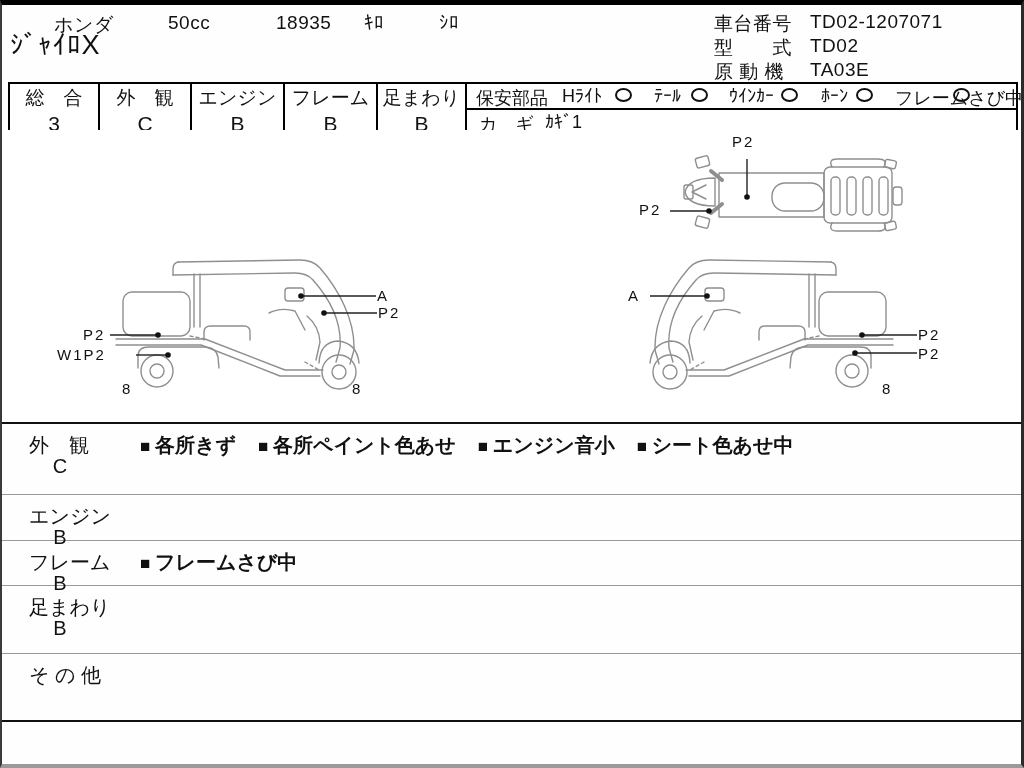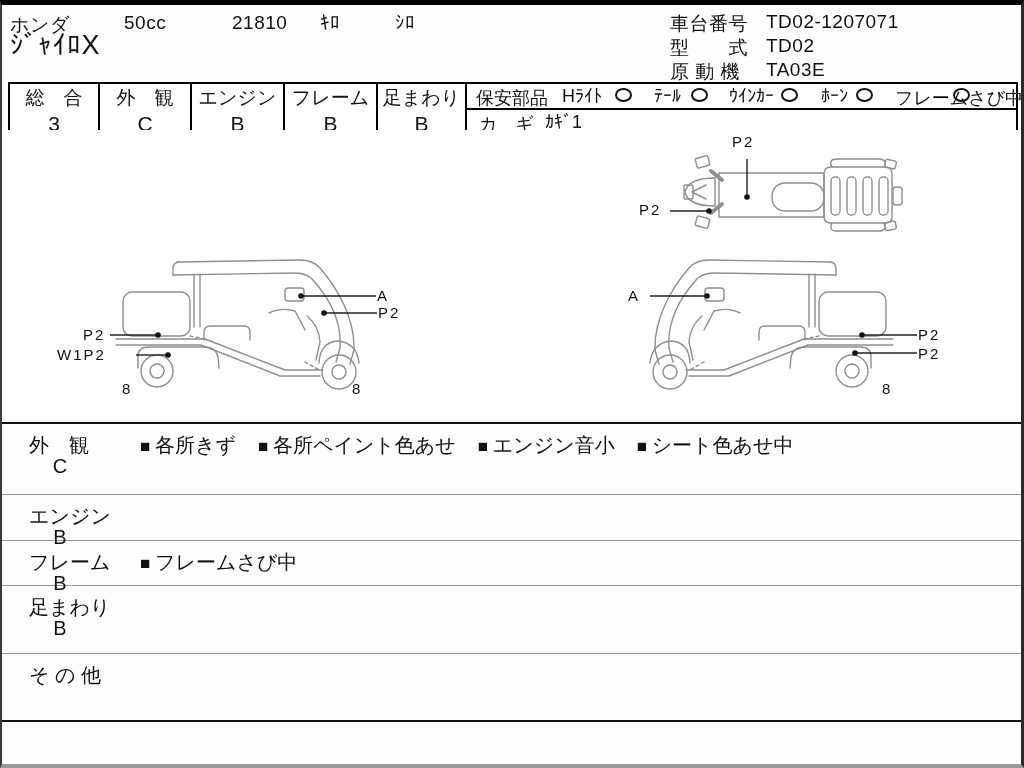--- a/index.html
+++ b/index.html
@@ -7,21 +7,21 @@
   body {
     font-family:"Liberation Sans","DejaVu Sans",sans-serif;
     background:#e9e9e9; position:relative; color:#111;
   }
   .sheet {
     position:absolute; inset:0; background:#fefefe;
     border-top:5px solid #000; border-left:2px solid #3a3a3a;
     border-right:3px solid #2a2a2a; border-bottom:4px solid #9a9a9a;
   }
   .abs { position:absolute; white-space:nowrap; }
-  .t19 { font-size:19px; letter-spacing:0.5px; }
+  .t19 { font-size:19px; letter-spacing:0.5px;margin-left:44px; }
   .model { font-size:27px; letter-spacing:1px; }
   
   .grade-strip { position:absolute; left:6px; top:77px; width:1010px; height:64px;
                  border:2px solid #000; background:#fff; }
   .vdiv { position:absolute; top:0; width:2px; height:100%; background:#000; }
   .grade-cell { position:absolute; top:0; height:100%; text-align:center; }
   .grade-cell .lbl { display:block; font-size:19px; margin-top:1px; }
   .grade-cell .val { display:block; font-size:21px; margin-top:1px; }
   .safety { position:absolute; left:457px; top:0; right:0; height:100%;text-align:center; }
   .safety-mid { position:absolute; left:0; right:0; top:24px; height:2px; background:#000; }
@@ -33,21 +33,21 @@
   .diag { position:absolute; left:0; top:125px; width:100%; height:292px; background:#fff; }
   .dlabel { position:absolute; font-size:15px; letter-spacing:2px; color:#111; }
   .dwrap { position:absolute; }
   
   .rule { position:absolute; left:0; width:100%; background:#999; height:1px; }
   .rule.dark { background:#111; height:2px; }
   .cond-row { position:absolute; left:0; width:100%; }
   .cond-label { position:absolute; left:27px; top:8px; font-size:20px; }
   .cond-grade { position:absolute; left:45px; top:31px; width:26px; text-align:center; font-size:20px; }
   .cond-items { position:absolute; left:138px; top:8px; font-size:20px; }
-  .cond-item { margin-right:22px; }
+  .cond-item { margin-right:22px;font-weight:bold; }
   .cond-item::before { content:"■ "; font-size:17px; }
 </style>
 </head>
 <body>
 
 <svg width="0" height="0" style="position:absolute" aria-hidden="true">
   <defs>
     <g id="scooter-side" fill="none" stroke="#8f8f8f" stroke-width="1.4" stroke-linecap="round" stroke-linejoin="round">
       <path d="M121,12 Q116,13 116,19 L116,25"></path>
       <path d="M121,12 L243,10 Q256,10 263,18 C282,40 298,70 297,100 L293,114"></path>
@@ -90,21 +90,21 @@
       <rect x="263" y="85" width="11" height="8" rx="2" transform="rotate(-12 268 89)"></rect>
     </g>
   </defs>
 </svg>
 
 <div class="sheet">
 
   <div>
     <span class="abs t19" style="left:8px; top:7px">ホンダ</span>
     <span class="abs t19" style="left:122px; top:7px">50cc</span>
-    <span class="abs t19" style="left:230px; top:7px">21810</span>
+    <span class="abs t19" style="left:230px; top:7px">18935</span>
     <span class="abs t19" style="left:318px; top:7px">ｷﾛ</span>
     <span class="abs t19" style="left:393px; top:7px">ｼﾛ</span>
     <span class="abs model" style="left:8px; top:25px">ｼﾞｬｲﾛX</span>
 
     <span class="abs t19" style="left:668px; top:6px">車台番号</span>
     <span class="abs t19" style="left:764px; top:6px">TD02-1207071</span>
     <span class="abs t19" style="left:668px; top:30px">型　　式</span>
     <span class="abs t19" style="left:764px; top:30px">TD02</span>
     <span class="abs t19" style="left:668px; top:54px">原 動 機</span>
     <span class="abs t19" style="left:764px; top:54px">TA03E</span>

